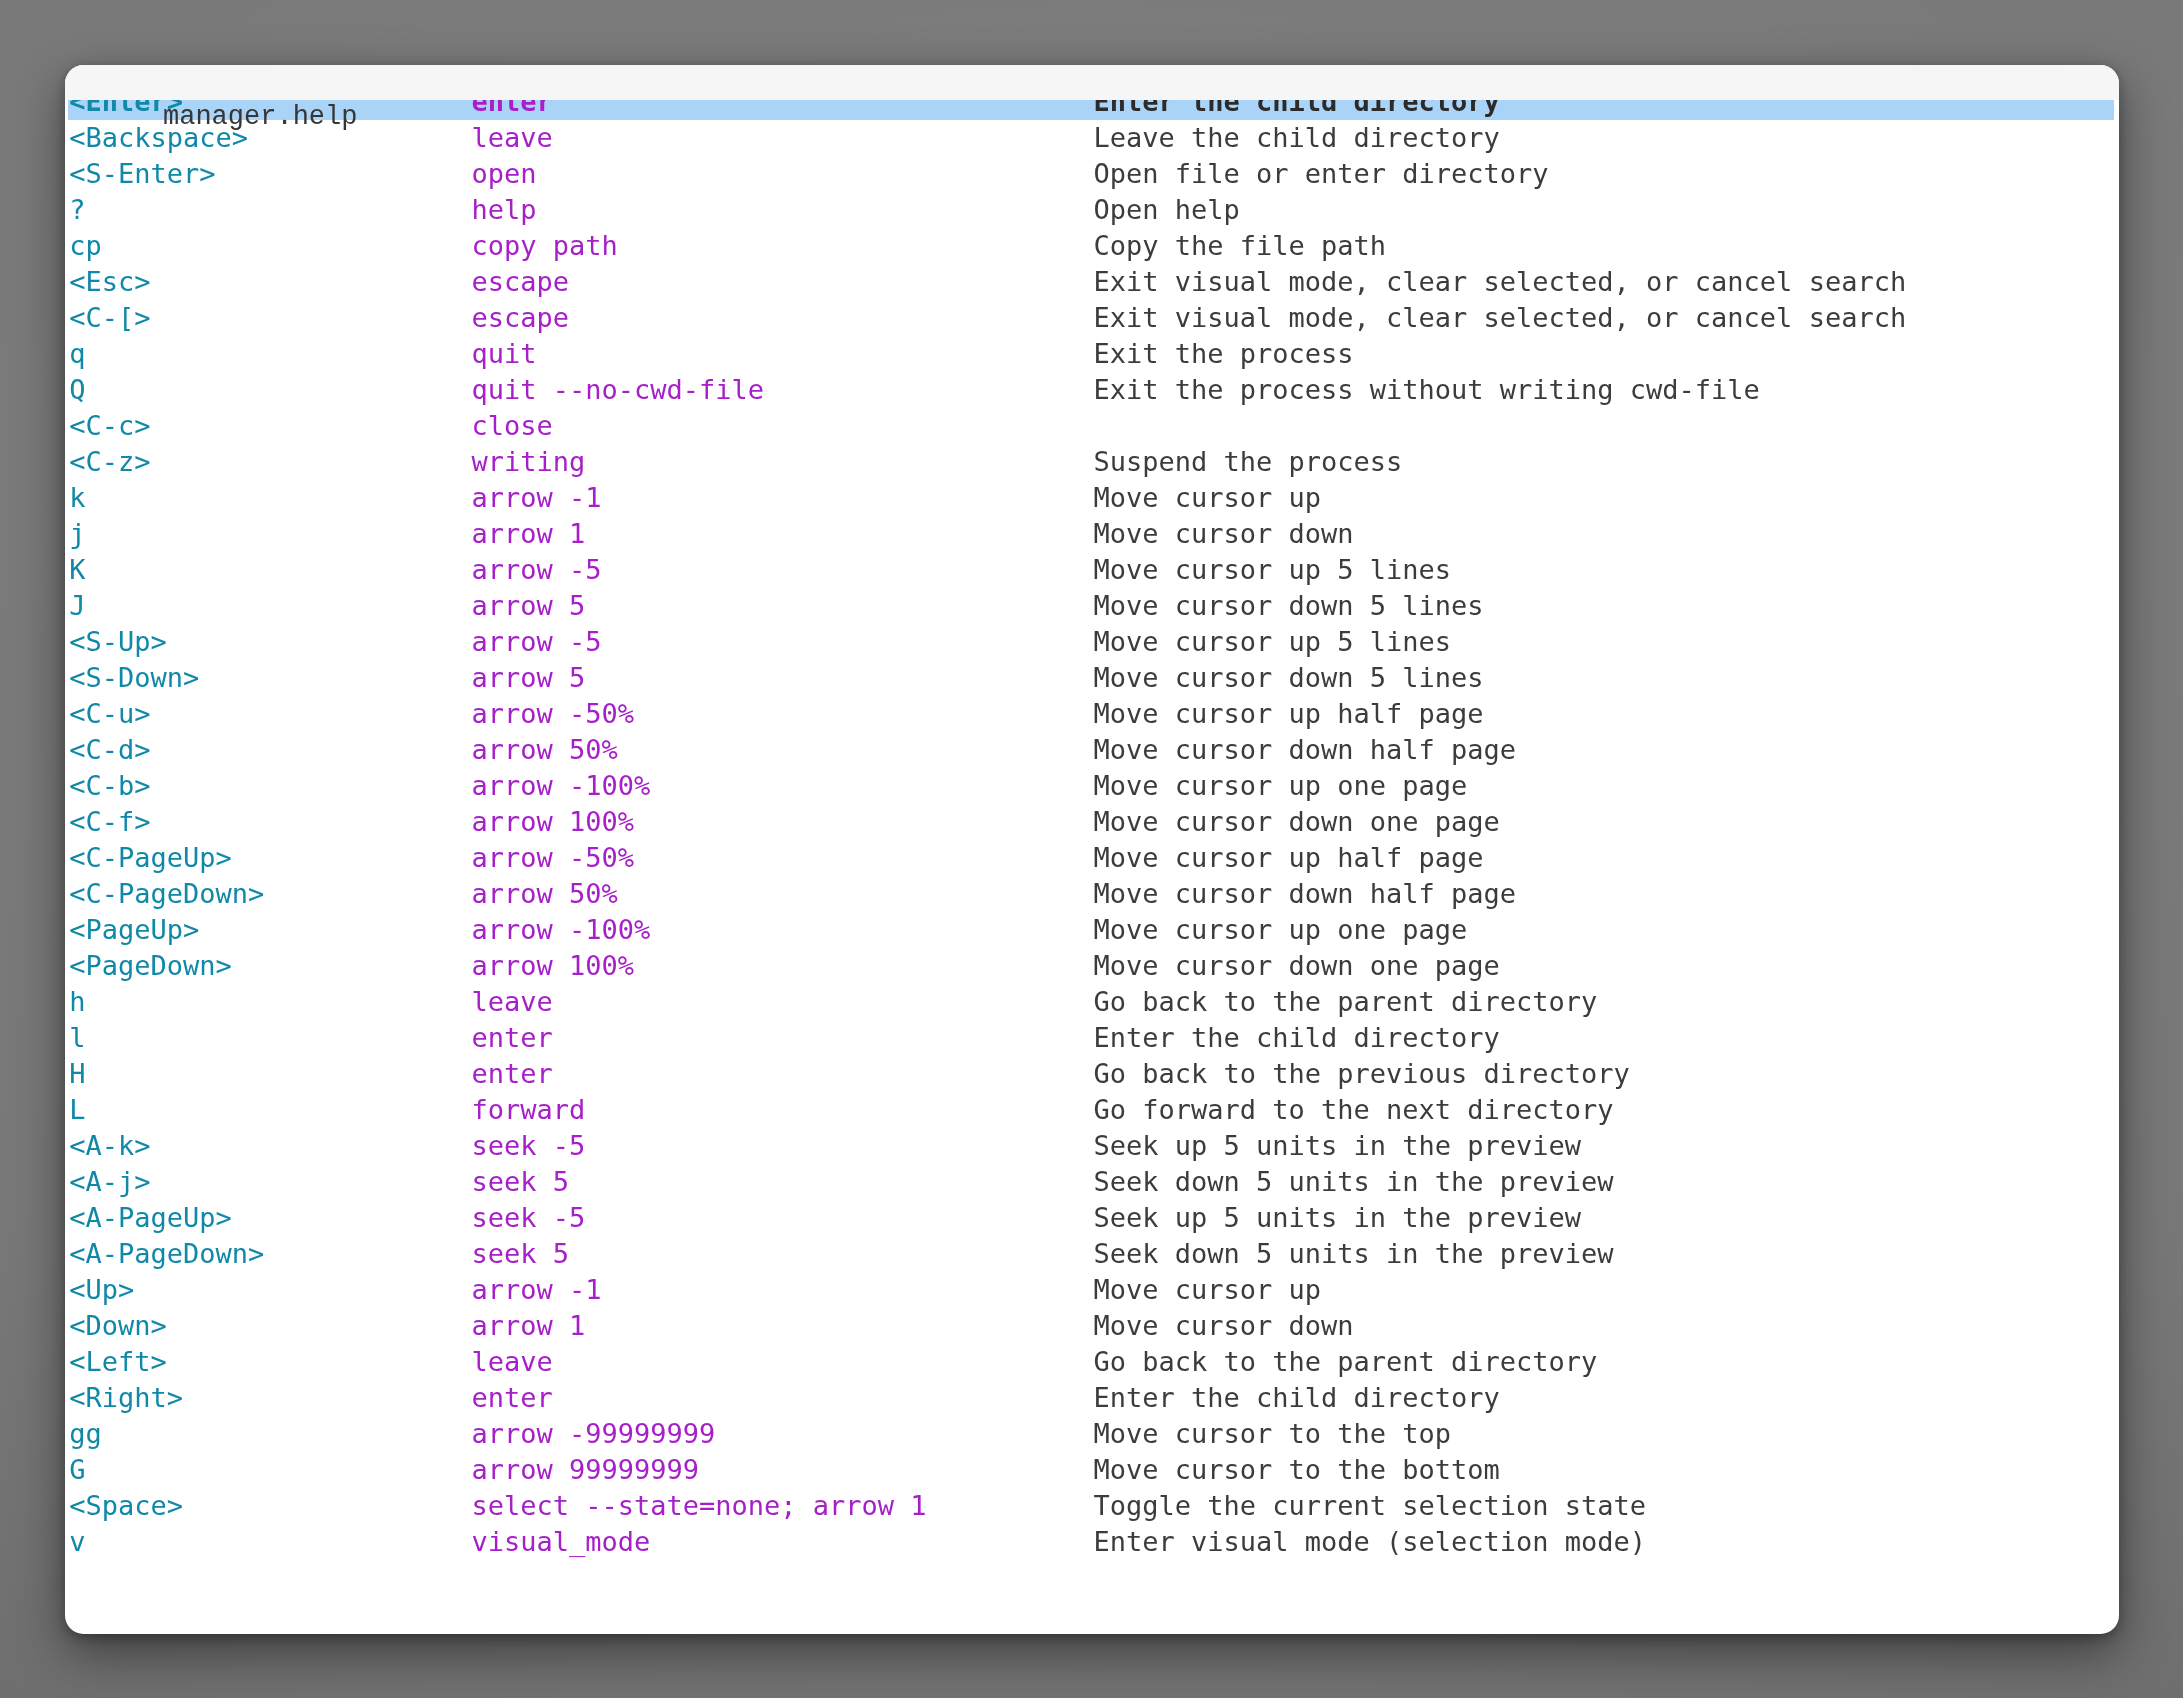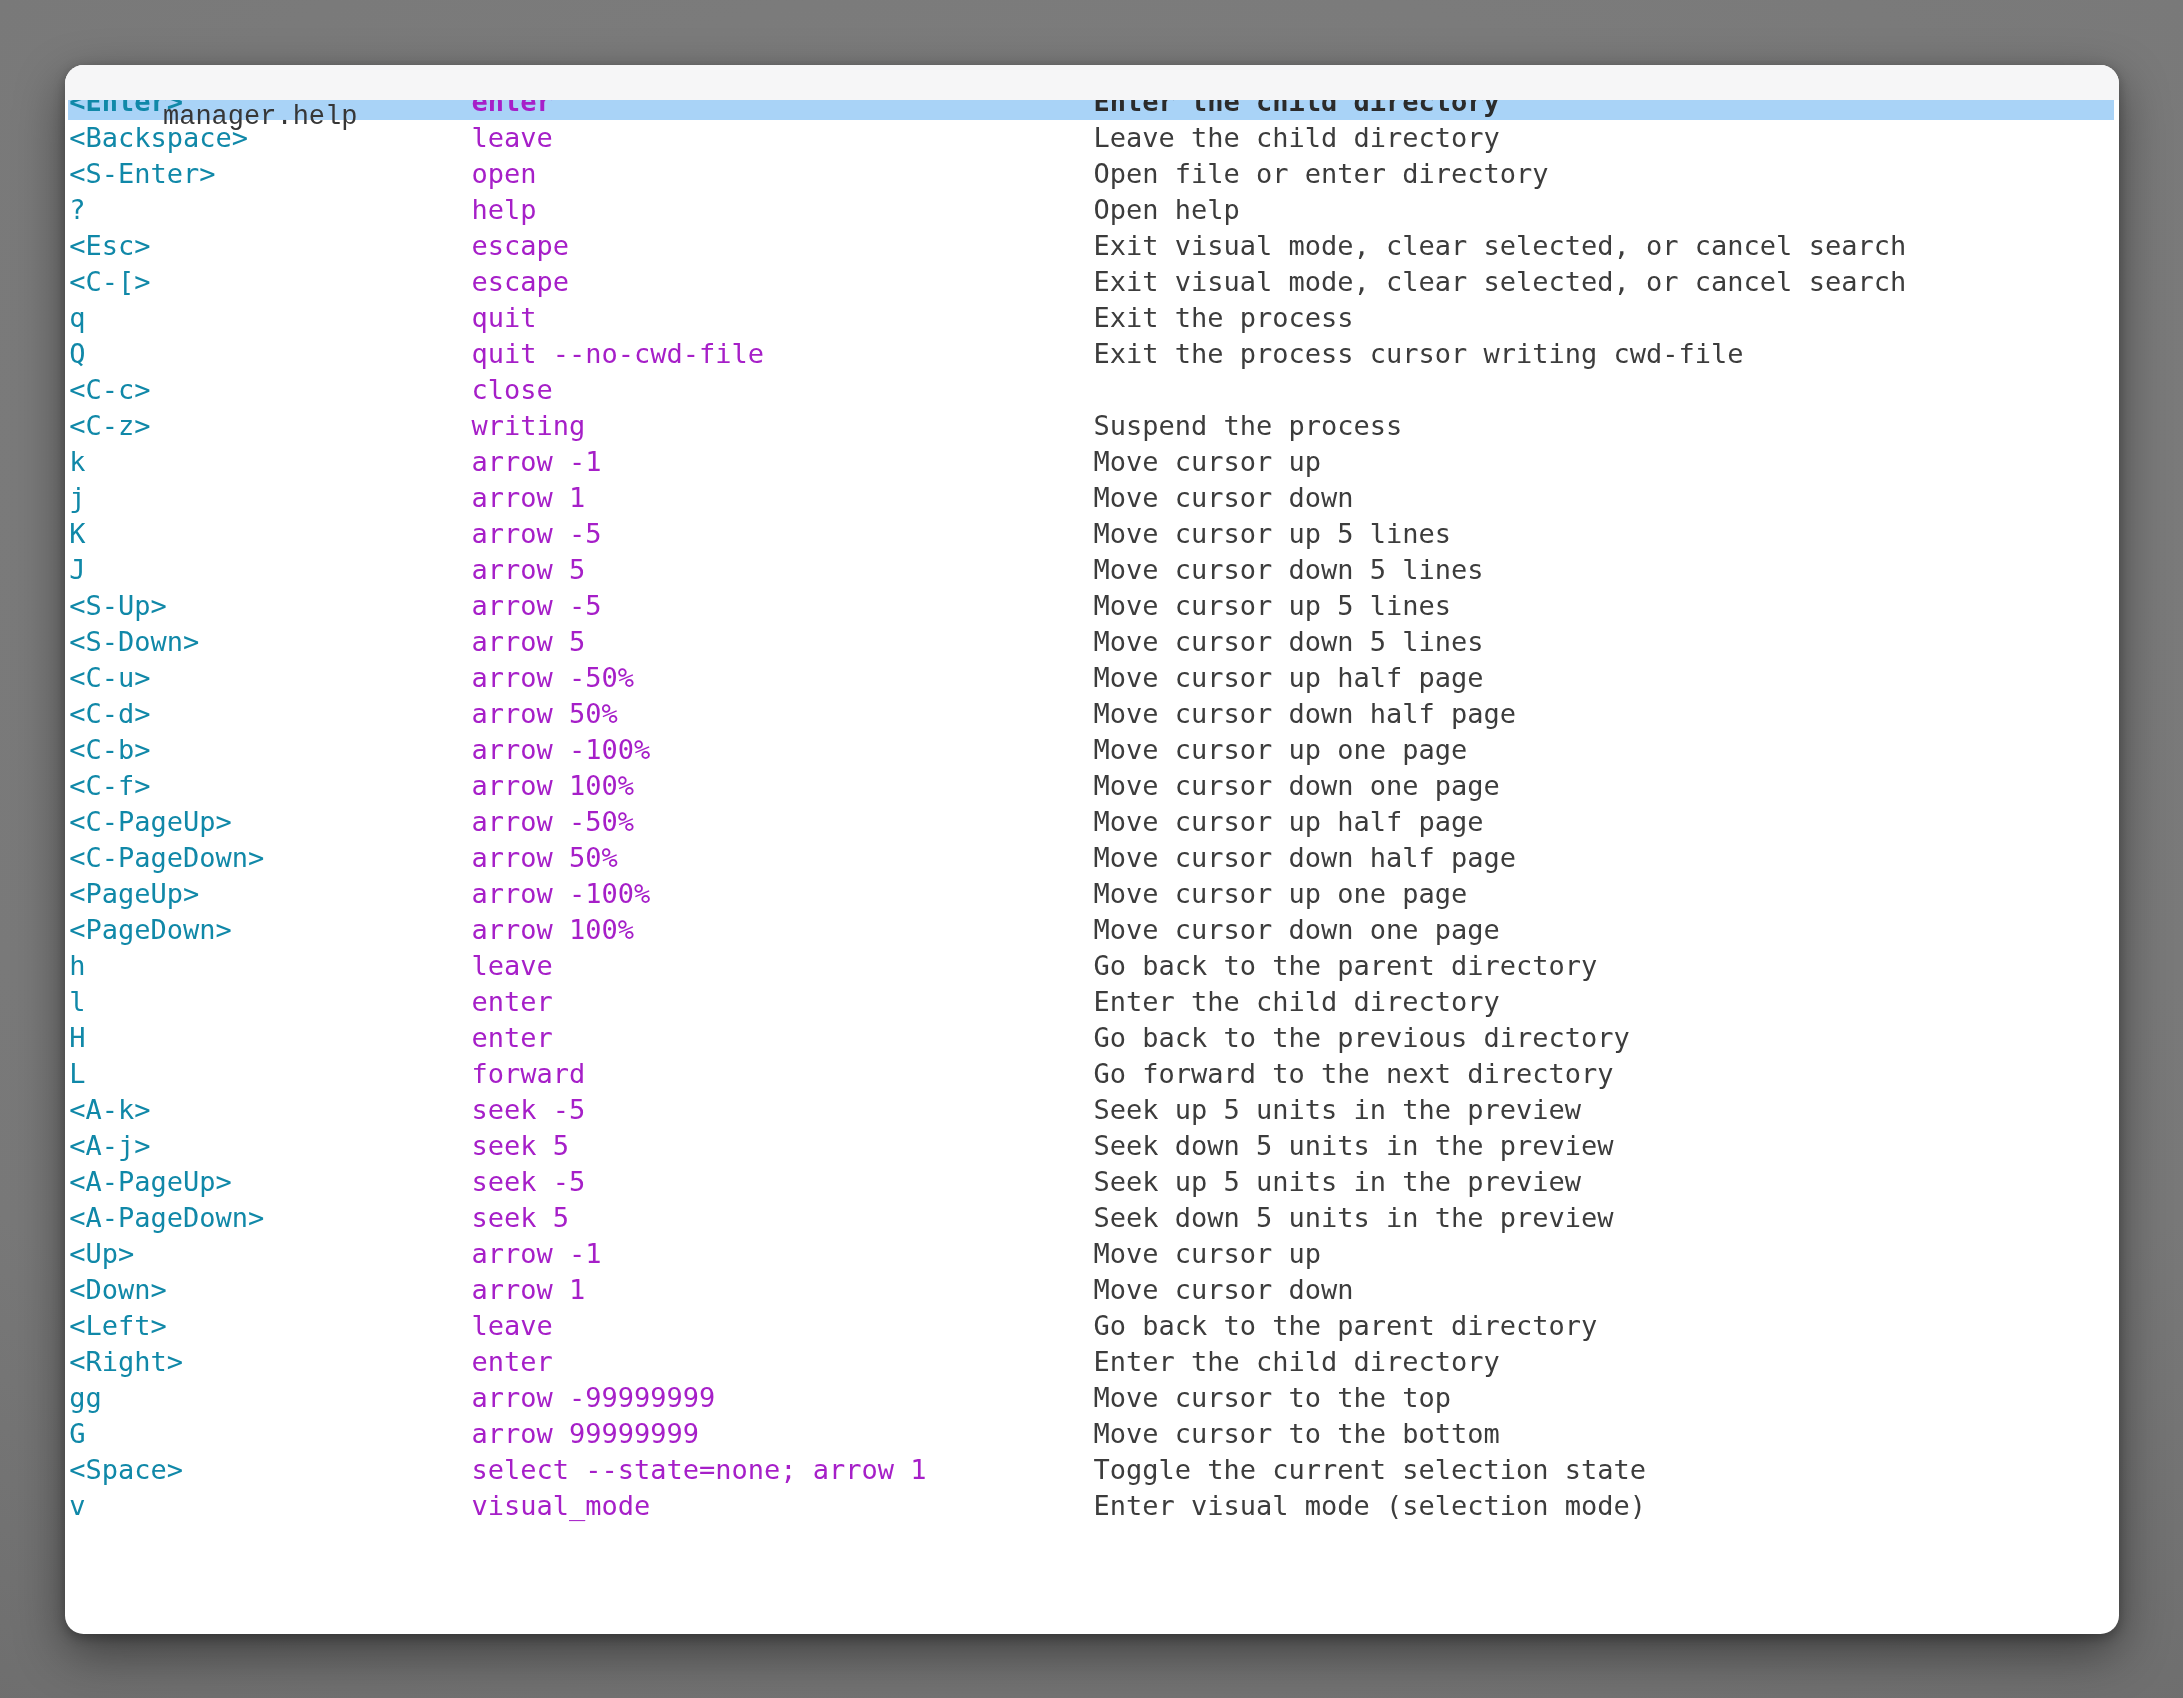--- a/index.html
+++ b/index.html
@@ -44,24 +44,25 @@
 </head>
 <body>
 
 <div class="screen">
   <div class="window">
     <div class="rows" id="rows">
         <div class="row selected"><span class="key">&lt;Enter&gt;</span><span class="cmd">enter</span><span class="desc">Enter the child directory</span></div>
         <div class="row"><span class="key">&lt;Backspace&gt;</span><span class="cmd">leave</span><span class="desc">Leave the child directory</span></div>
         <div class="row"><span class="key">&lt;S-Enter&gt;</span><span class="cmd">open</span><span class="desc">Open file or enter directory</span></div>
         <div class="row"><span class="key">?</span><span class="cmd">help</span><span class="desc">Open help</span></div>
+        <div class="row"><span class="key">cp</span><span class="cmd">copy path</span><span class="desc">Copy the file path</span></div>
         <div class="row"><span class="key">&lt;Esc&gt;</span><span class="cmd">escape</span><span class="desc">Exit visual mode, clear selected, or cancel search</span></div>
         <div class="row"><span class="key">&lt;C-[&gt;</span><span class="cmd">escape</span><span class="desc">Exit visual mode, clear selected, or cancel search</span></div>
         <div class="row"><span class="key">q</span><span class="cmd">quit</span><span class="desc">Exit the process</span></div>
-        <div class="row"><span class="key">Q</span><span class="cmd">quit --no-cwd-file</span><span class="desc">Exit the process cursor writing cwd-file</span></div>
+        <div class="row"><span class="key">Q</span><span class="cmd">quit --no-cwd-file</span><span class="desc">Exit the process without writing cwd-file</span></div>
         <div class="row"><span class="key">&lt;C-c&gt;</span><span class="cmd">close</span></div>
         <div class="row"><span class="key">&lt;C-z&gt;</span><span class="cmd">writing</span><span class="desc">Suspend the process</span></div>
         <div class="row"><span class="key">k</span><span class="cmd">arrow -1</span><span class="desc">Move cursor up</span></div>
         <div class="row"><span class="key">j</span><span class="cmd">arrow 1</span><span class="desc">Move cursor down</span></div>
         <div class="row"><span class="key">K</span><span class="cmd">arrow -5</span><span class="desc">Move cursor up 5 lines</span></div>
         <div class="row"><span class="key">J</span><span class="cmd">arrow 5</span><span class="desc">Move cursor down 5 lines</span></div>
         <div class="row"><span class="key">&lt;S-Up&gt;</span><span class="cmd">arrow -5</span><span class="desc">Move cursor up 5 lines</span></div>
         <div class="row"><span class="key">&lt;S-Down&gt;</span><span class="cmd">arrow 5</span><span class="desc">Move cursor down 5 lines</span></div>
         <div class="row"><span class="key">&lt;C-u&gt;</span><span class="cmd">arrow -50%</span><span class="desc">Move cursor up half page</span></div>
         <div class="row"><span class="key">&lt;C-d&gt;</span><span class="cmd">arrow 50%</span><span class="desc">Move cursor down half page</span></div>

